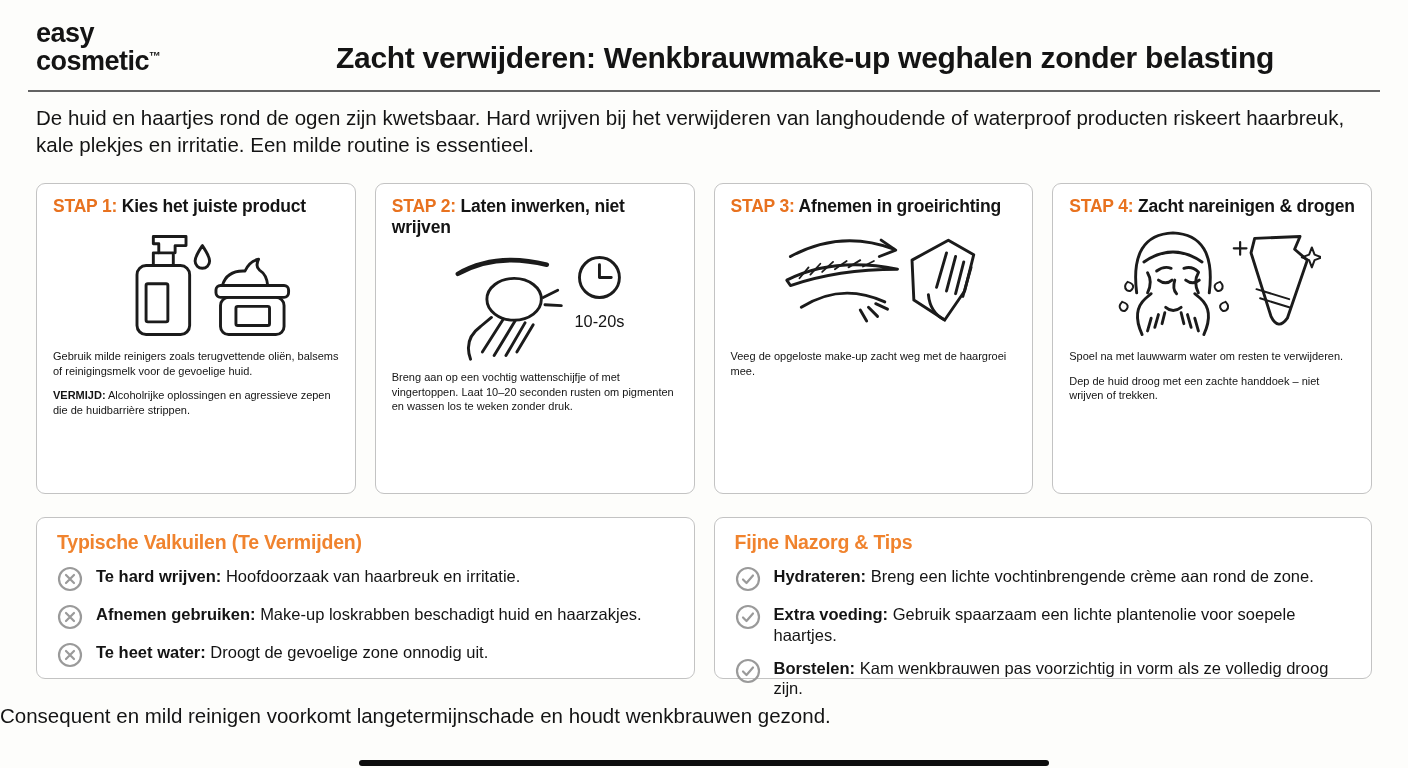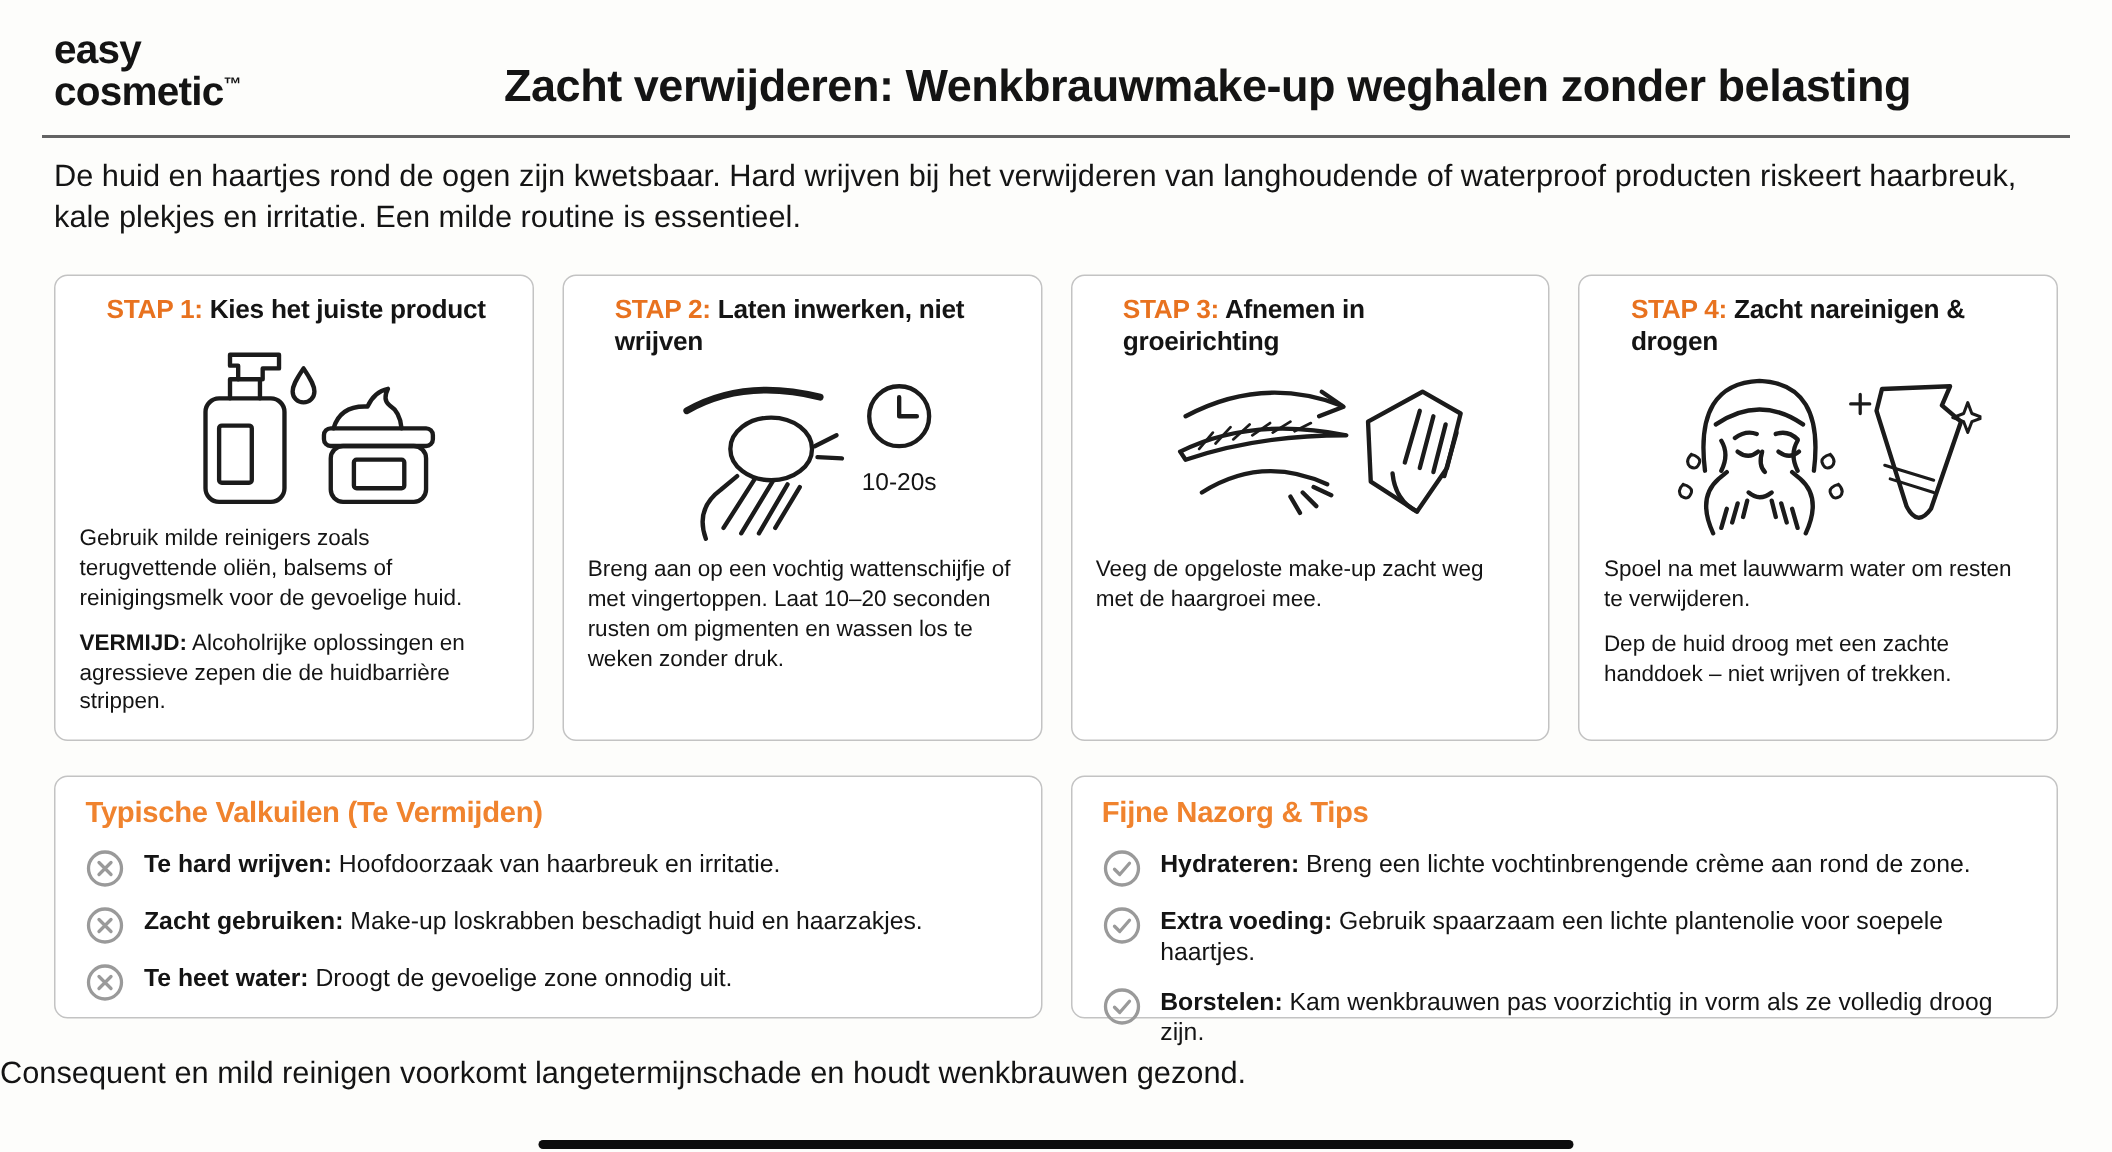--- a/index.html
+++ b/index.html
@@ -21,24 +21,24 @@
   .divider { margin: 15px 28px 0 28px; border-top: 2px solid #636363; }
 
   .intro { margin: 13px 36px 0 36px; font-size: 20.5px; line-height: 1.3; }
 
   
   .steps { margin: 25px 36px 0 36px; display: grid; grid-template-columns: repeat(4, 1fr); gap: 19px; }
   .step-card {
     border: 1.5px solid #c3c3c3; border-radius: 9px; background: #fff;
     height: 311px; padding: 12px 16px 12px 16px;
   }
-  .step-head { font-size: 17.5px; font-weight: bold; letter-spacing: -0.2px; margin-left: 18px; }
+  .step-head { font-size: 17.5px; font-weight: bold; letter-spacing: -0.2px; }
   .step-head .stap { color: #e8721f; }
   .icon-area { height: 120px; display: flex; align-items: center; justify-content: center; margin: 4px 0 8px 0; }
-  .step-body p { font-size: 15px; line-height: 1.32; margin-bottom: 10px; }
+  .step-body p { font-size: 11px; line-height: 1.32; margin-bottom: 10px; }
   .step-body b { font-weight: bold; }
 
   
   .bottom { margin: 23px 36px 0 36px; display: grid; grid-template-columns: 1fr 1fr; gap: 19px; }
   .info-card {
     border: 1.5px solid #c3c3c3; border-radius: 9px; background: #fff;
     height: 162px; padding: 13px 20px 10px 20px;
   }
   .info-title { color: #f0832e; font-size: 19.5px; font-weight: bold; letter-spacing: -0.2px; margin-bottom: 12px; }
   .info-row { display: flex; align-items: flex-start; gap: 13px; margin-bottom: 12px; }
@@ -185,21 +185,21 @@
             <circle cx="13" cy="13" r="11" stroke="#9a9a9a" stroke-width="2.2" fill="none"></circle>
             <path d="M9 9 l8 8 M17 9 l-8 8" stroke="#9a9a9a" stroke-width="2.2" stroke-linecap="round" fill="none"></path>
           </svg>
         <p><b>Te hard wrijven:</b> <span>Hoofdoorzaak van haarbreuk en irritatie.</span></p>
       </div>
       <div class="info-row">
         <svg width="26" height="26" viewBox="0 0 26 26">
             <circle cx="13" cy="13" r="11" stroke="#9a9a9a" stroke-width="2.2" fill="none"></circle>
             <path d="M9 9 l8 8 M17 9 l-8 8" stroke="#9a9a9a" stroke-width="2.2" stroke-linecap="round" fill="none"></path>
           </svg>
-        <p><b>Zacht gebruiken:</b> <span>Make-up loskrabben beschadigt huid en haarzakjes.</span></p>
+        <p><b>Afnemen gebruiken:</b> <span>Make-up loskrabben beschadigt huid en haarzakjes.</span></p>
       </div>
       <div class="info-row">
         <svg width="26" height="26" viewBox="0 0 26 26">
             <circle cx="13" cy="13" r="11" stroke="#9a9a9a" stroke-width="2.2" fill="none"></circle>
             <path d="M9 9 l8 8 M17 9 l-8 8" stroke="#9a9a9a" stroke-width="2.2" stroke-linecap="round" fill="none"></path>
           </svg>
         <p><b>Te heet water:</b> <span>Droogt de gevoelige zone onnodig uit.</span></p>
       </div>
     </section>
 

